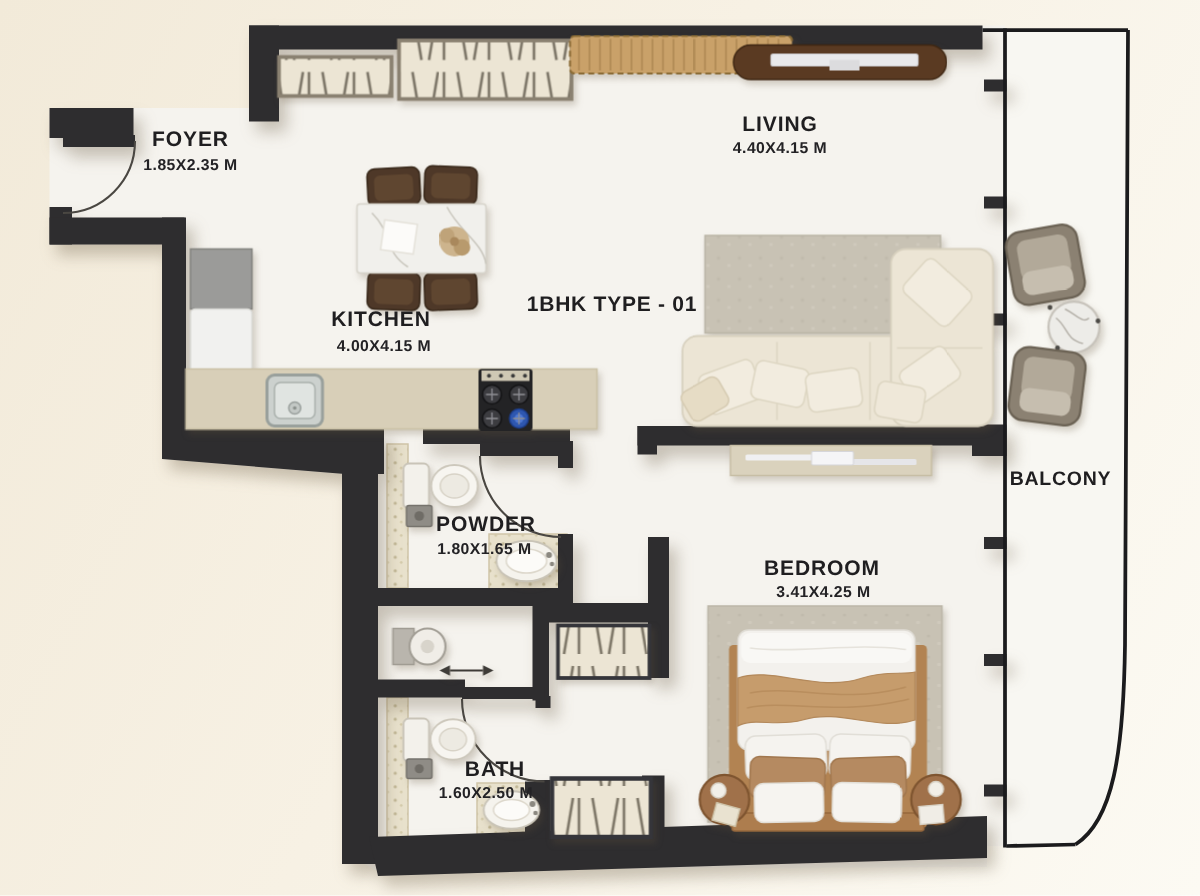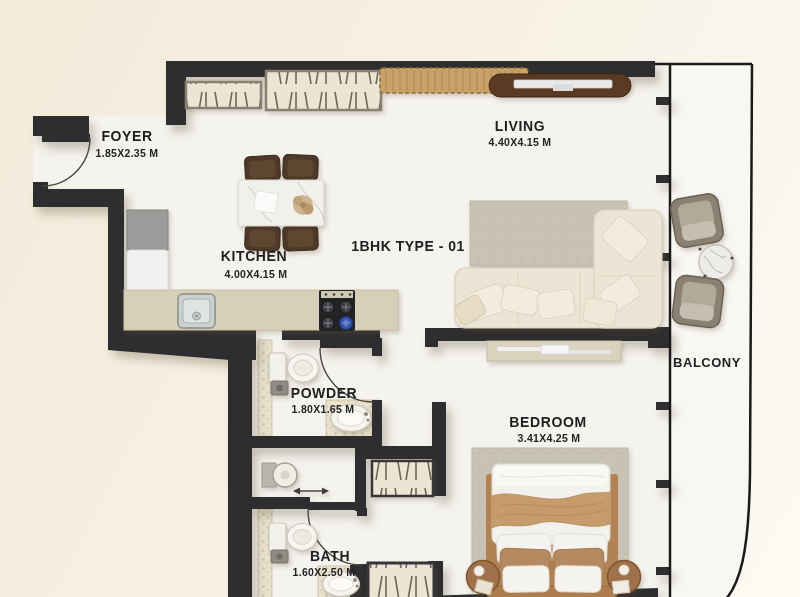--- a/index.html
+++ b/index.html
@@ -1,21 +1,21 @@
 <!DOCTYPE html>
 <html><head>
 <meta charset="utf-8">
 <style>
   html,body{margin:0;padding:0;}
   body{
     width:800px;height:597px;overflow:hidden;
     background:linear-gradient(118deg,#f2ead9 0%,#f7f1e4 45%,#fcfaf3 100%);
     font-family:"Liberation Sans",sans-serif;
   }
-  .canvas{position:relative;width:800px;height:429px;margin-top:44px;}
+  .canvas{position:relative;width:800px;height:429px;}
   svg{display:block;}
   .walls{filter:drop-shadow(5px 7px 5px rgba(100,85,60,.32));}
   .furn{filter:drop-shadow(2px 3px 2px rgba(100,85,60,.25));}
   .room-label{font:700 14px "Liberation Sans",sans-serif;fill:#1f1e20;letter-spacing:.6px;}
   .room-dims{font:700 10.5px "Liberation Sans",sans-serif;fill:#232225;letter-spacing:.3px;}
   .plan-title{font:700 14px "Liberation Sans",sans-serif;fill:#1f1e20;letter-spacing:.5px;}
   .balcony-label{font:700 13px "Liberation Sans",sans-serif;fill:#1f1e20;letter-spacing:.5px;}
   text{text-anchor:middle;}
 </style>
 </head>

